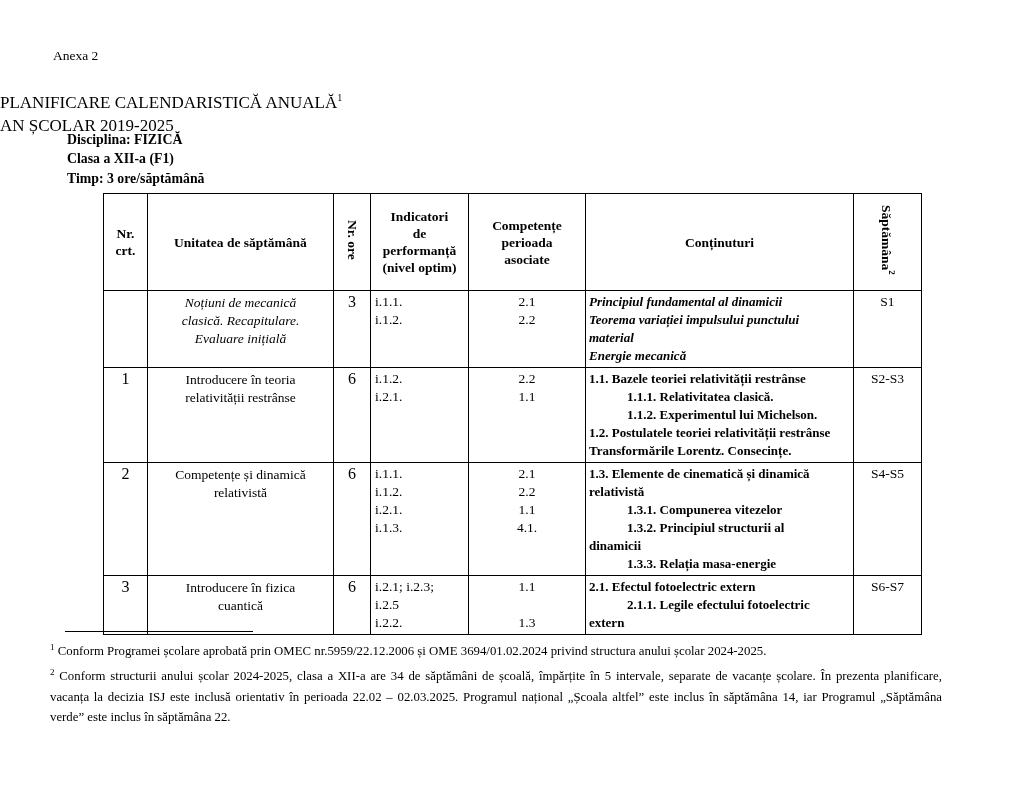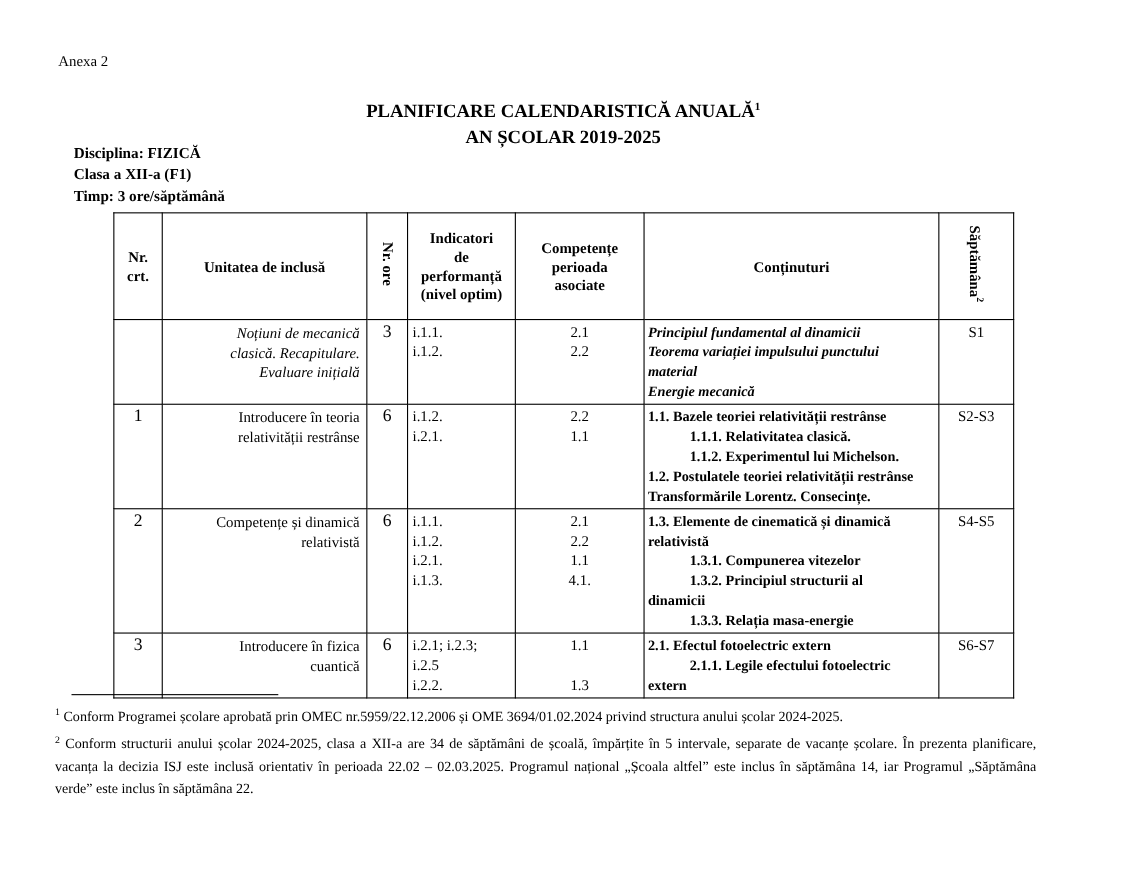--- a/index.html
+++ b/index.html
@@ -8,42 +8,42 @@
     width:1024px; height:791px;
     font-family:"Liberation Serif", serif;
     color:#000;
     position:relative;
     overflow:hidden;
   }
   .page { position:relative; width:1024px; height:791px; background:#fff; }
 
   .annex { position:absolute; left:53px; top:48px; font-size:13.5px; }
 
-  .title-block { position:absolute; left:0; top:86px; width:1024px; text-align:center;
-                 font-weight:bold; font-size:17px; line-height:23px; }
+  .title-block { position:absolute; left:0; top:86px; width:1024px; 
+                 font-weight:normal; font-size:17px; line-height:23px; }
   .title-block sup { font-size:10px; }
 
   .meta-block { position:absolute; left:67px; top:130px; font-weight:bold;
                 font-size:13.8px; line-height:19.3px; }
 
   table.plan { position:absolute; left:103px; top:193px; width:818px;
                border-collapse:collapse; table-layout:fixed; }
   table.plan th, table.plan td { border:1px solid #000; vertical-align:top; }
 
   table.plan th {
     font-weight:bold; font-size:13.5px; text-align:center; vertical-align:middle;
     white-space:pre-line; line-height:17px; padding:3px 2px;
   }
   th.vert span.vtext { writing-mode:vertical-rl; display:inline-block; line-height:1;
                        white-space:normal; }
   th.vert sup, .wk-sup { font-size:9px; }
 
   td { font-size:13.5px; line-height:18px; padding:2px 4px; }
   td.c-nr   { text-align:center; font-size:16px; }
-  td.c-unit { text-align:right; padding:3px 6px; white-space:pre-line;margin-top:33px; }
+  td.c-unit { text-align:center; padding:3px 6px; white-space:pre-line;margin-top:33px; }
   td.c-unit.it { font-style:italic; }
   td.c-ore  { text-align:center; font-size:16px; }
   td.c-ind  { text-align:left; white-space:pre-line; }
   td.c-comp { text-align:center; white-space:pre-line; }
   td.c-cont { text-align:left; padding:2px 3px; font-size:13px; line-height:18px;font-weight:bold; }
   td.c-week { text-align:center; }
 
   .cline { min-height:18px; }
   .cline.ind { text-indent:38px; }
   .cline.it  { font-style:italic; }
@@ -78,21 +78,21 @@
         <col style="width:37px">
       <col style="width:98px">
         <col style="width:117px">
         <col style="width:268px">
         <col style="width:68px">
     </colgroup>
     <thead>
       <tr style="height:97px">
         <th>Nr.
 crt.</th>
-        <th>Unitatea de inclusă</th>
+        <th>Unitatea de săptămână</th>
         <th class="vert"><span class="vtext">Nr. ore</span></th>
         <th>Indicatori
 de
 performanță
 (nivel optim)</th>
         <th>Competențe
 perioada
 asociate</th>
         <th>Conținuturi</th>
         <th class="vert"><span class="vtext"><span>Săptămâna</span><sup>2</sup></span></th>

